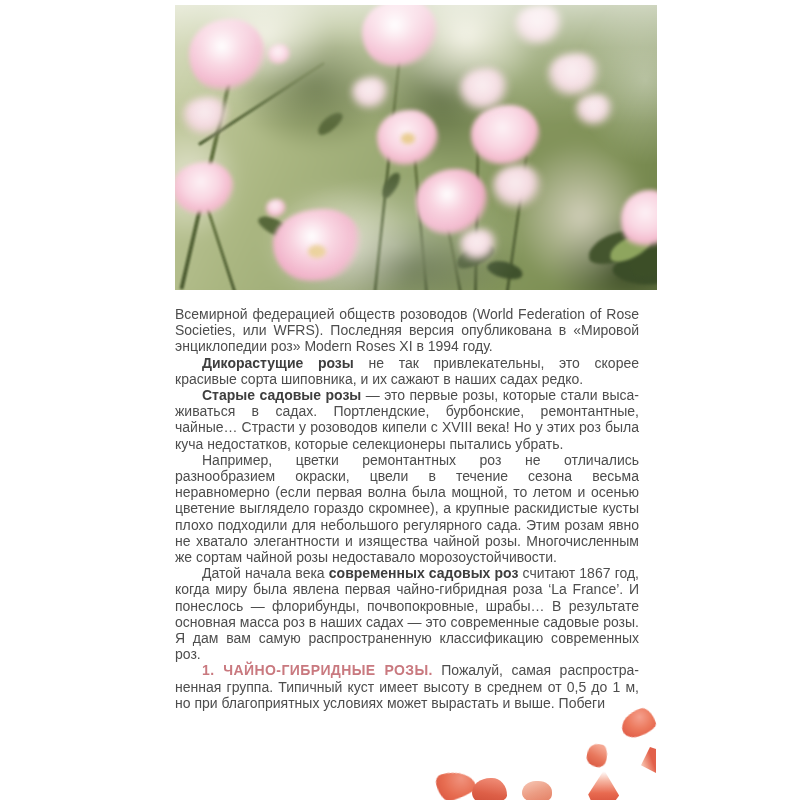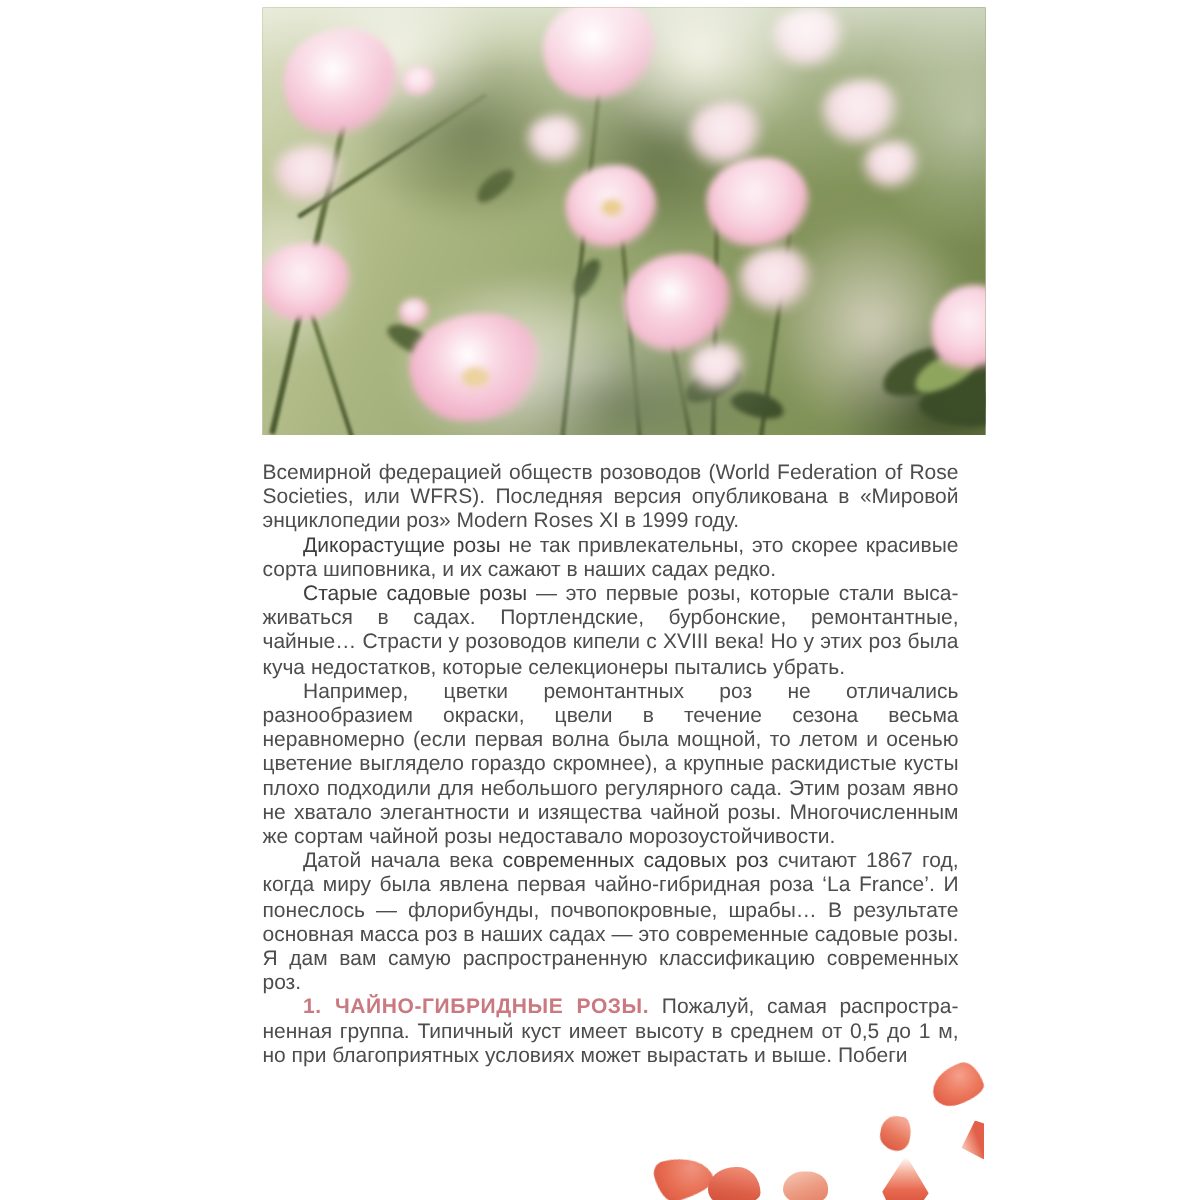--- a/index.html
+++ b/index.html
@@ -88,21 +88,21 @@
 
   
   .text-block {
     position:absolute; left:175px; top:306px; width:464px;
     font-size:14px; line-height:16.2px; color:#4d4d4d;
     text-align:justify;
   }
   .para { margin:0; }
   .para.indent { text-indent:27px; }
   .seg-regular { font-weight:400; }
-  .seg-bold { font-weight:400; color:#3e3e3e; }
+  .seg-bold { font-weight:700; color:#3e3e3e; }
   .seg-heading { font-weight:700; color:var(--accent, #c9797f); letter-spacing:.4px; }
 
   
   .petal { position:absolute; filter:blur(.5px); }
   .p-a { left:621px; top:710px; width:34px; height:26px; transform:rotate(-18deg);
          border-radius:70% 30% 60% 40% / 60% 70% 30% 40%;
          background:radial-gradient(circle at 60% 30%, #f5a08e 0%, #ec7a5e 45%, var(--petal,#e2604a) 80%); }
   .p-b { left:587px; top:744px; width:20px; height:23px; transform:rotate(10deg);
          border-radius:60% 40% 50% 70% / 55% 65% 45% 50%;
          background:linear-gradient(200deg, #f4a792 15%, #e8775c 55%, #db5c44 90%); }
@@ -167,21 +167,21 @@
     <div class="bloom b16"></div>
     <div class="bloom pale b17"></div>
     <div class="bloom pale b18"></div>
     <div class="core c1"></div>
     <div class="core c2"></div>
 
     <div class="ph-haze"></div>
   </div>
 
   <div class="text-block">
-      <p class="para"><span class="seg-regular">Всемирной федерацией обществ розоводов (World Federation of Rose Societies, или WFRS). Последняя версия опубликована в «Мировой энци­клопедии роз» Modern Roses XI в 1999 году.</span></p>
+      <p class="para"><span class="seg-regular">Всемирной федерацией обществ розоводов (World Federation of Rose Societies, или WFRS). Последняя версия опубликована в «Мировой энци­клопедии роз» Modern Roses XI в 1994 году.</span></p>
       <p class="para indent"><span class="seg-bold">Дикорастущие розы</span><span class="seg-regular"> не так привлекательны, это скорее красивые сорта шиповника, и их сажают в наших садах редко.</span></p>
       <p class="para indent"><span class="seg-bold">Старые садовые розы</span><span class="seg-regular"> — это первые розы, которые стали выса­живаться в садах. Портлендские, бурбонские, ремонтантные, чайные… Страсти у розоводов кипели с XVIII века! Но у этих роз была куча недо­статков, которые селекционеры пытались убрать.</span></p>
       <p class="para indent"><span class="seg-regular">Например, цветки ремонтантных роз не отличались разнообразием окраски, цвели в течение сезона весьма неравномерно (если первая вол­на была мощной, то летом и осенью цветение выглядело гораздо скром­нее), а крупные раскидистые кусты плохо подходили для небольшого ре­гулярного сада. Этим розам явно не хватало элегантности и изящества чайной розы. Многочисленным же сортам чайной розы недоставало мо­розоустойчивости.</span></p>
       <p class="para indent"><span class="seg-regular">Датой начала века </span><span class="seg-bold">современных садовых роз</span><span class="seg-regular"> считают 1867 год, когда миру была явлена первая чайно-гибридная роза ‘La France’. И по­неслось — флорибунды, почвопокровные, шрабы… В результате основ­ная масса роз в наших садах — это современные садовые розы. Я дам вам самую распространенную классификацию современных роз.</span></p>
       <p class="para indent"><span class="seg-heading">1. ЧАЙНО-ГИБРИДНЫЕ РОЗЫ.</span><span class="seg-regular"> Пожалуй, самая распростра­ненная группа. Типичный куст имеет высоту в среднем от 0,5 до 1 м, но при благоприятных условиях может вырастать и выше. Побеги</span></p>
     </div>
 
   <div>
     <div class="petal p-a"></div>
     <div class="petal p-b"></div>

